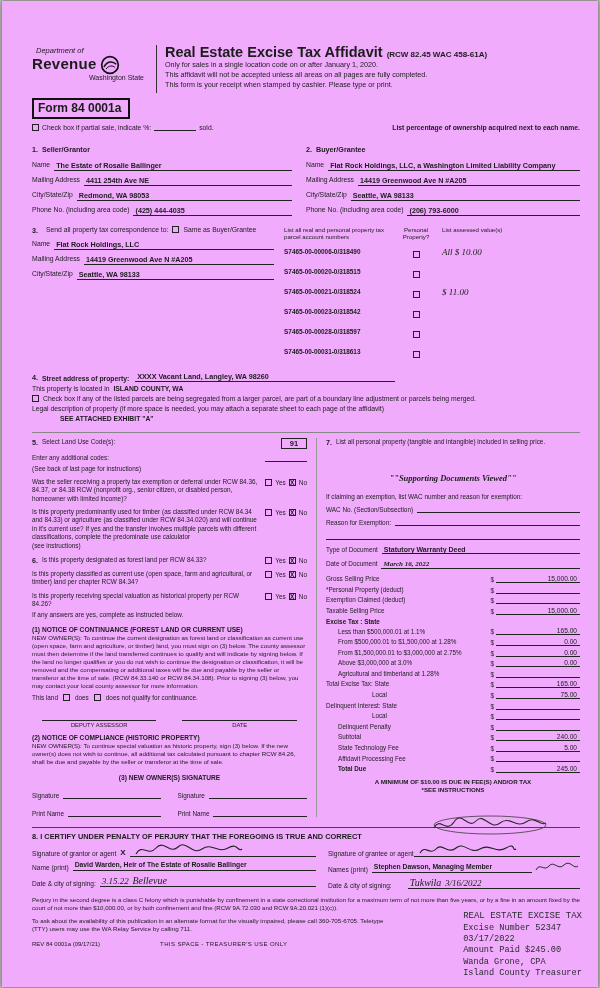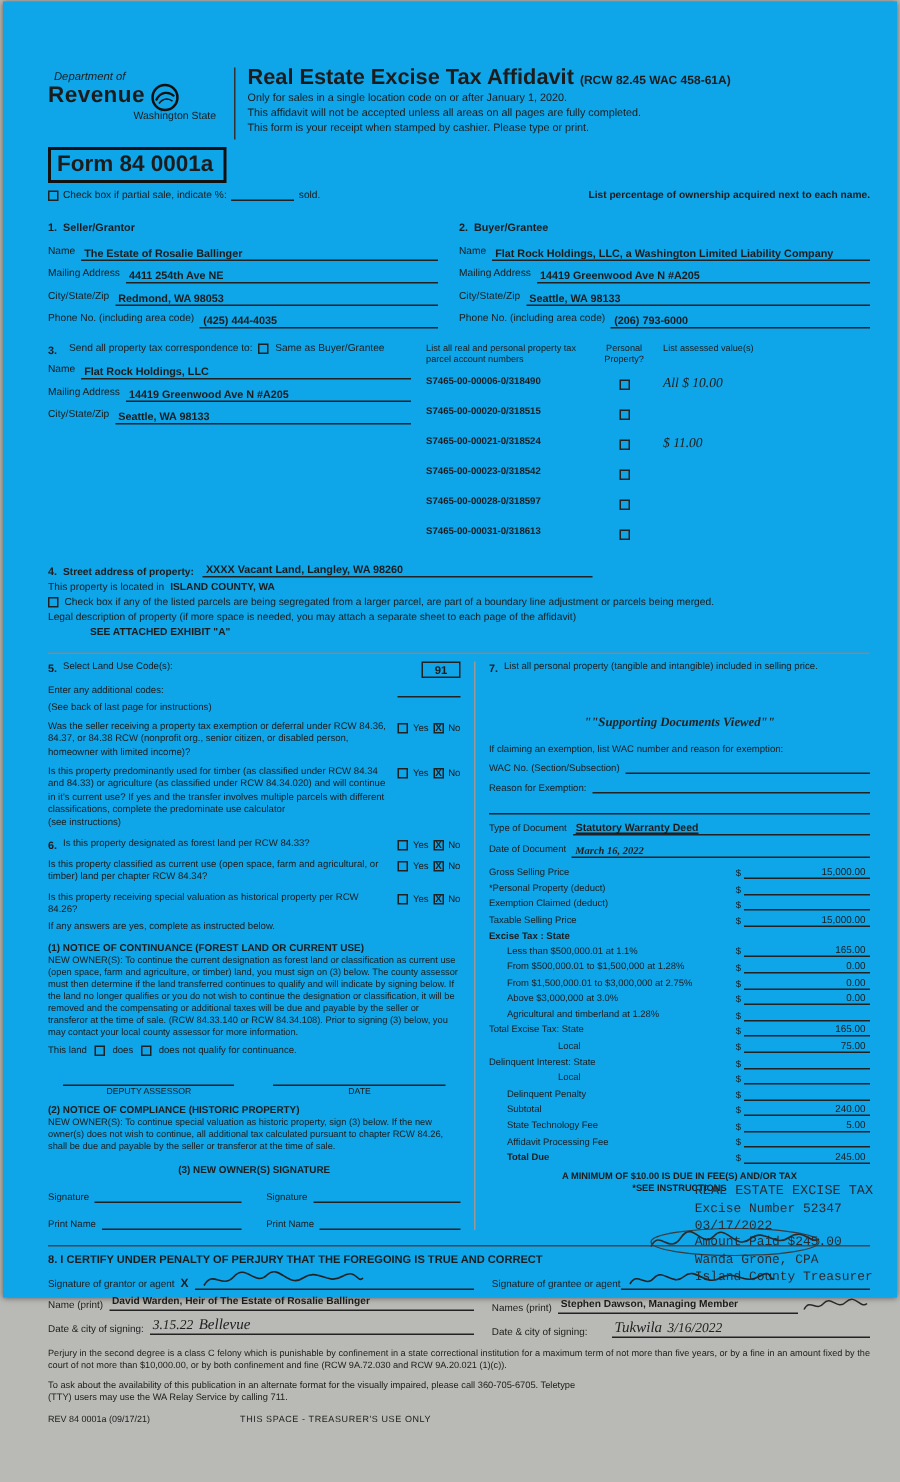--- a/index.html
+++ b/index.html
@@ -1,31 +1,31 @@
 <!DOCTYPE html>
 <html><head>
 <meta charset="utf-8">
 <style>
 *{margin:0;padding:0;box-sizing:border-box}
 body{width:600px;height:988px;background:#b9b9b5;font-family:"Liberation Sans",sans-serif;color:#1c1c1c;overflow:hidden}
-.page{position:relative;width:596px;height:864px;margin:1px auto;background:#0ea5e9;padding:42px 18px 6px 30px;box-shadow:0 0 4px rgba(0,0,0,.5)}
+.page{position:relative;width:596px;height:986px;margin:1px auto;background:#f0abfc;padding:42px 18px 6px 30px;box-shadow:0 0 4px rgba(0,0,0,.5)}
 .b{font-weight:bold}
 
 .header{display:flex}
 .logo{width:120px;padding-top:3px}
 .dept{font-size:7.5px;font-style:italic;padding-left:4px}
 .revrow{display:flex;}
 .revword{font-size:15px;font-weight:bold;letter-spacing:.3px}
 .wa{font-size:7px;text-align:right;padding-right:8px;margin-top:-1px}
 .vline{width:1px;background:#333;height:48px;margin:2px 8px 0 4px}
 .titleblock{flex:1;padding-top:1px}
 .title{font-size:14.5px;font-weight:bold;white-space:nowrap}
 .rcw{font-size:8px;font-weight:bold}
 .note{font-size:7.2px;line-height:1.4}
-.formbox{display:inline-block;border:2px solid #111;padding:1px 7px 2px 4px;font-size:15px;font-weight:bold;margin-top:5px}
+.formbox{display:inline-block;border:2px solid #111;padding:1px 7px 2px 4px;font-size:12px;font-weight:bold;margin-top:5px}
 .partialrow{display:flex;justify-content:space-between;align-items:flex-end;margin-top:4px;font-size:6.8px}
 .pr-left{display:flex;align-items:flex-end;gap:3px}
 .shortline{display:inline-block;width:42px;border-bottom:1px solid #222;height:8px}
 
 .cb{display:inline-block;width:7px;height:7px;border:1px solid #222;font-size:6.5px;line-height:6.5px;text-align:center;font-weight:bold;vertical-align:-1px;flex:none}
 
 .secnum{font-size:7.2px;font-weight:bold;margin-right:4px}
 .sechead{font-size:7.2px;font-weight:bold}
 .field{display:flex;align-items:flex-start;margin-top:5px;font-size:6.8px}
 .field .fl{white-space:nowrap;margin-right:4px}

